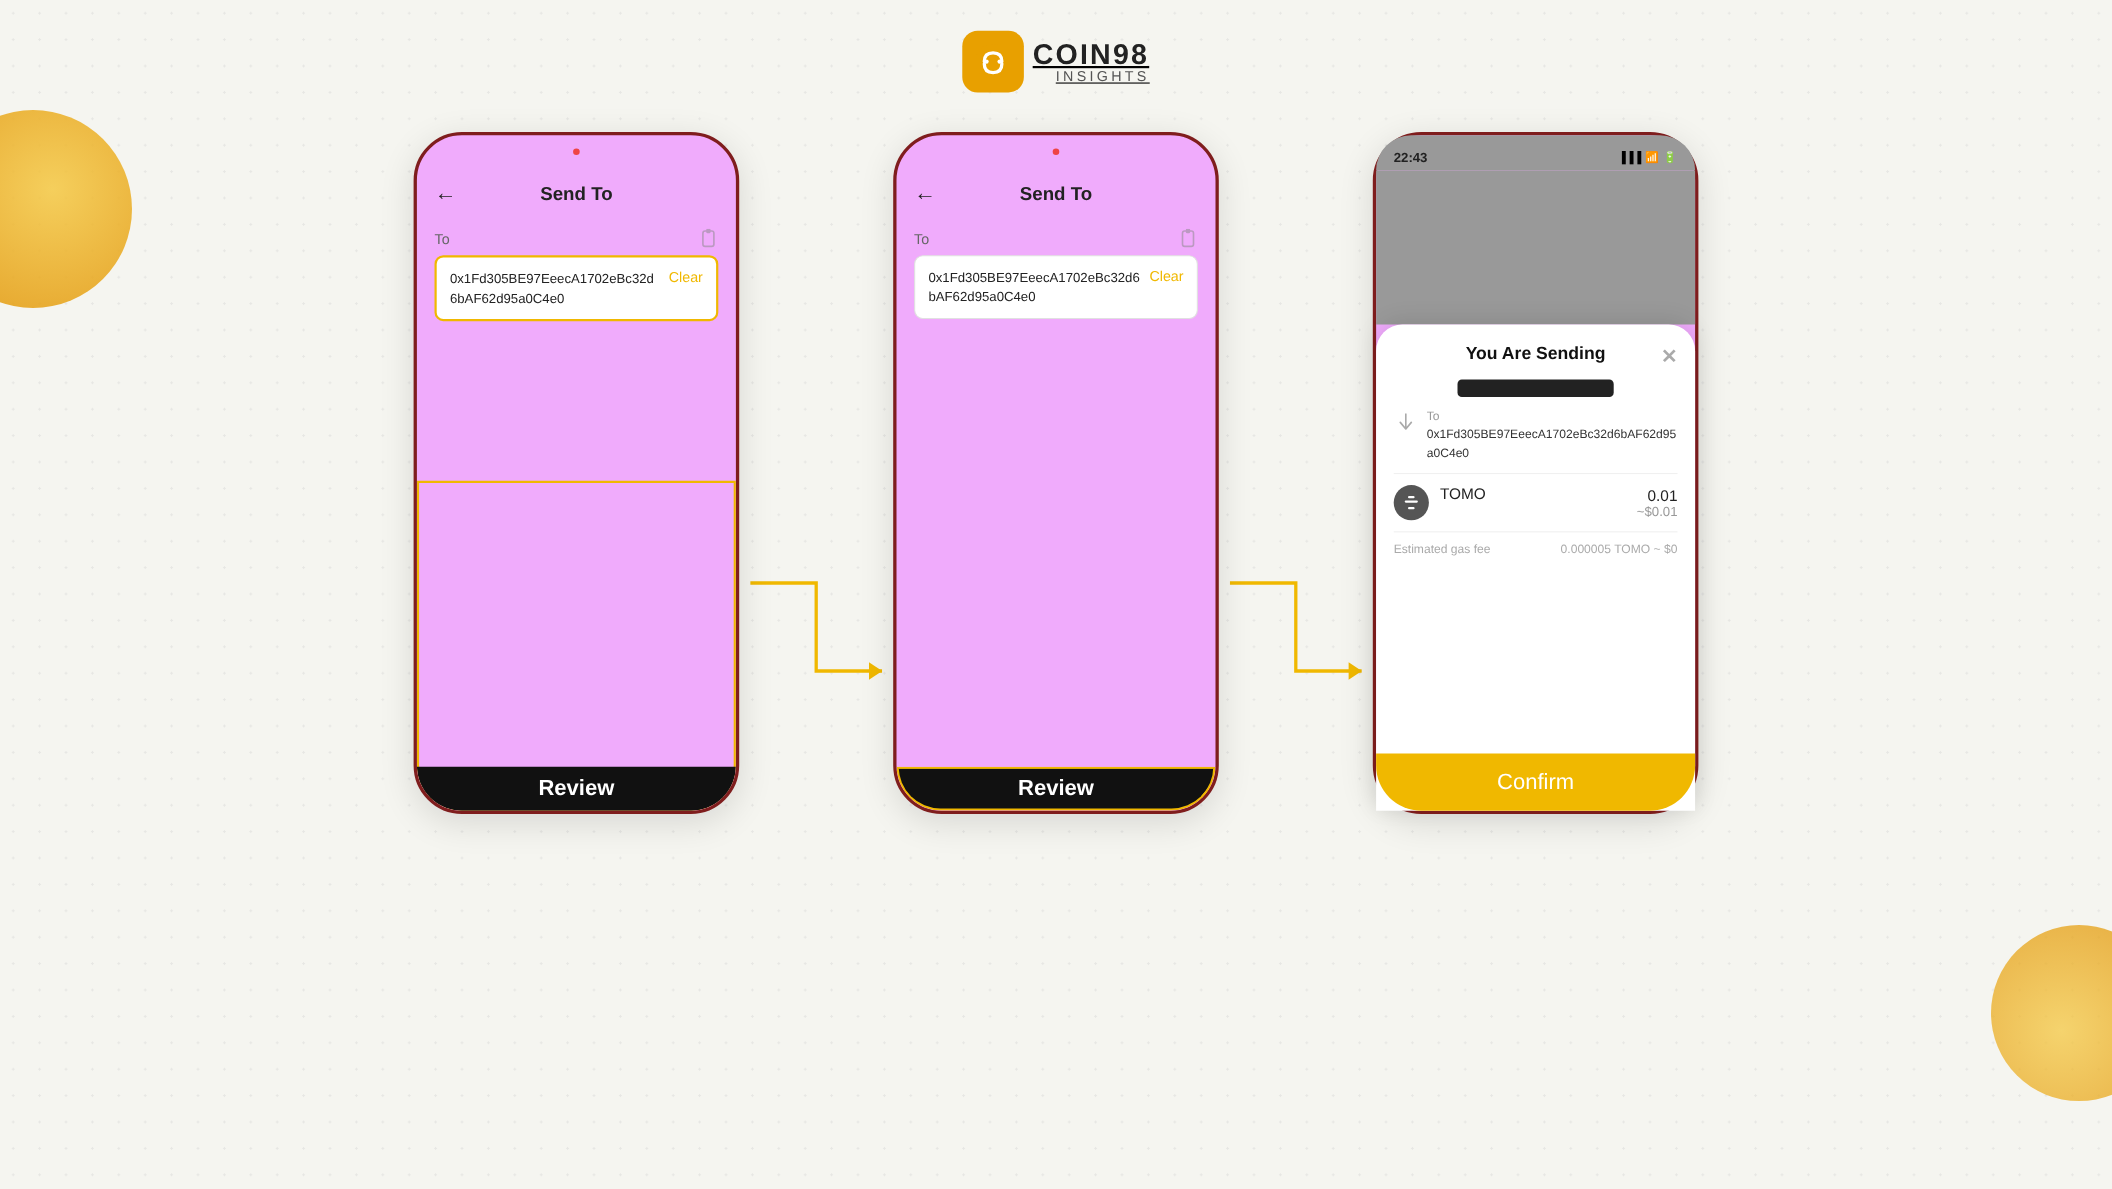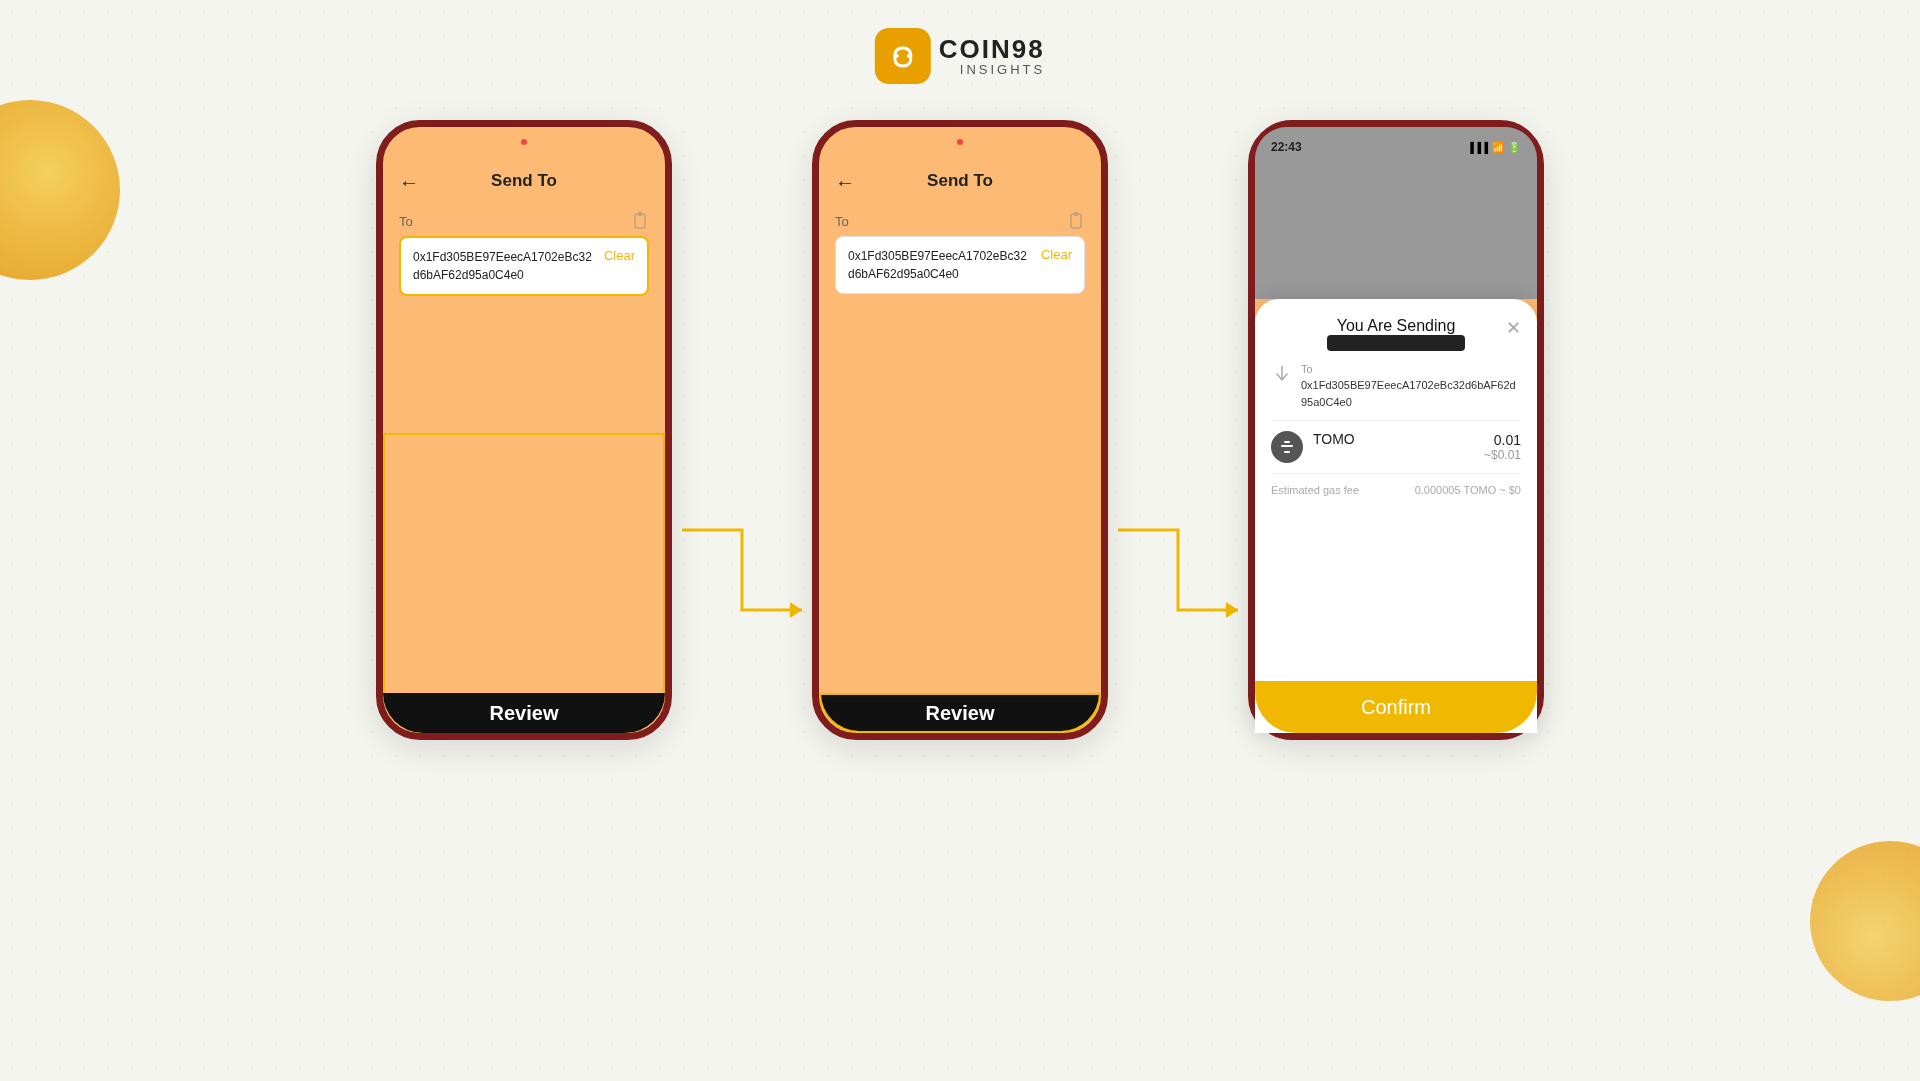--- a/index.html
+++ b/index.html
@@ -50,20 +50,21 @@
     
     .header {
       position: absolute;
       top: 28px;
       left: 50%;
       transform: translateX(-50%);
       display: flex;
       align-items: center;
       gap: 8px;
       z-index: 10;
+      text-decoration: underline;
     }
     .logo-icon {
       width: 56px;
       height: 56px;
       background: #e8a000;
       border-radius: 14px;
       display: flex;
       align-items: center;
       justify-content: center;
     }
@@ -99,23 +100,23 @@
       display: flex;
       align-items: center;
       gap: 0px;
       z-index: 5;
     }
 
     
     .phone {
       width: 296px;
       height: 620px;
-      background: #fdba74;
+      background: #f0abfc;
       border-radius: 44px;
-      border: 7px solid #7f1d1d;
+      border: 3px solid #7f1d1d;
       box-shadow: 0 8px 32px rgba(0,0,0,0.12);
       position: relative;
       overflow: hidden;
       flex-shrink: 0;
     }
     .phone-status-bar {
       height: 32px;
       display: flex;
       align-items: center;
       justify-content: space-between;
@@ -340,21 +341,21 @@
       <div style="display:flex;gap:4px;align-items:center;">
         <span style="font-size:10px;">▐▐▐</span>
         <span style="font-size:10px;">📶</span>
         <span style="font-size:10px;">🔋</span>
       </div>
     </div>
 
     <div style="background:#999;height:140px;"></div>
 
     <div style="background:#fff;border-radius:24px 24px 0 0;flex:1;position:absolute;bottom:0;left:0;right:0;top:172px;padding:18px 16px 60px;box-shadow:0 -4px 20px rgba(0,0,0,0.1);">
-      <div style="text-align:center;font-size:16px;font-weight:400;color:#111;position:relative;">
+      <div style="text-align:center;font-size:16px;font-weight:700;color:#111;margin-bottom:14px;position:relative;">
         <span>You Are Sending</span>
         <span style="position:absolute;right:0;top:0;font-size:18px;color:#aaa;cursor:pointer;">✕</span>
       </div>
 
       <div style="height:16px;background:#222;border-radius:4px;width:55%;margin:0 auto 12px auto;"></div>
 
 
       <div style="display:flex;align-items:flex-start;gap:8px;margin-bottom:4px;">
         <div style="width:22px;height:22px;display:flex;align-items:center;justify-content:center;flex-shrink:0;">
           <svg width="14" height="16" viewBox="0 0 14 16" fill="none">

